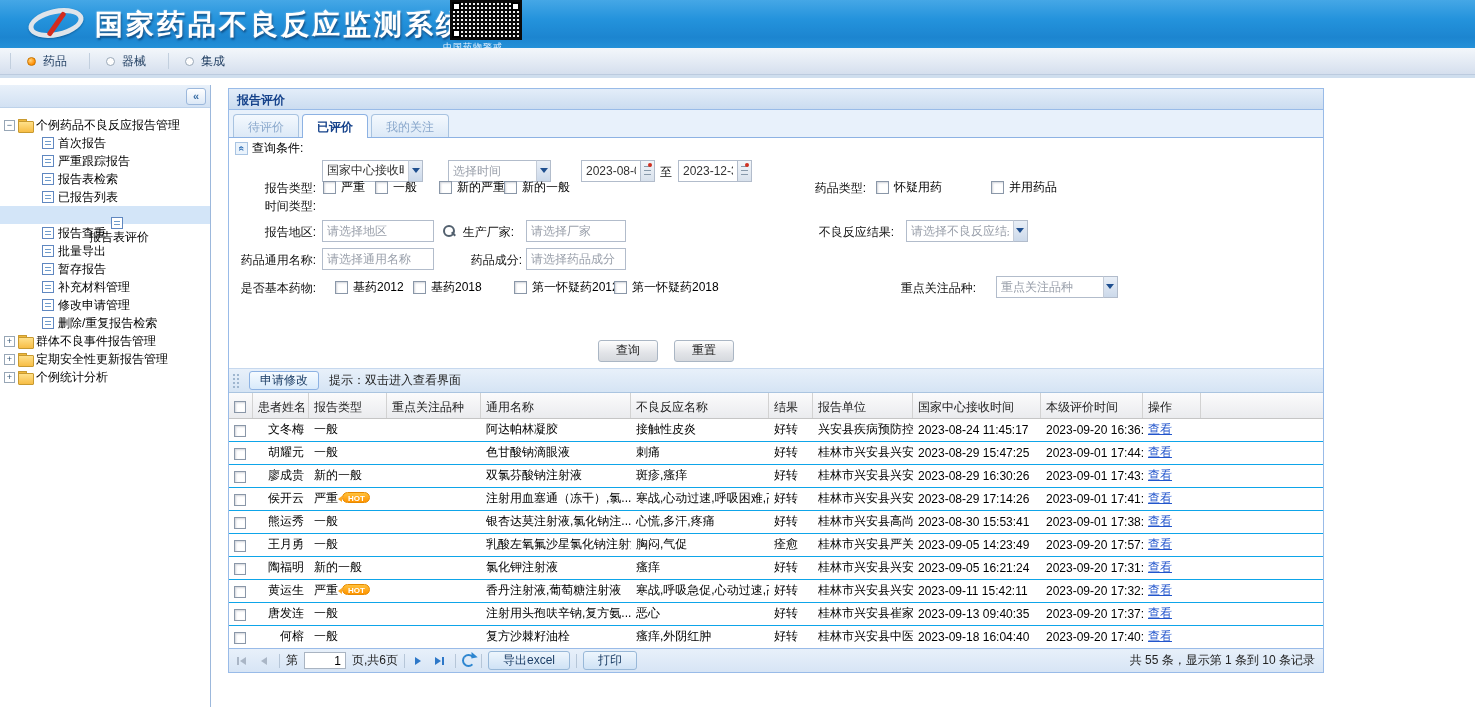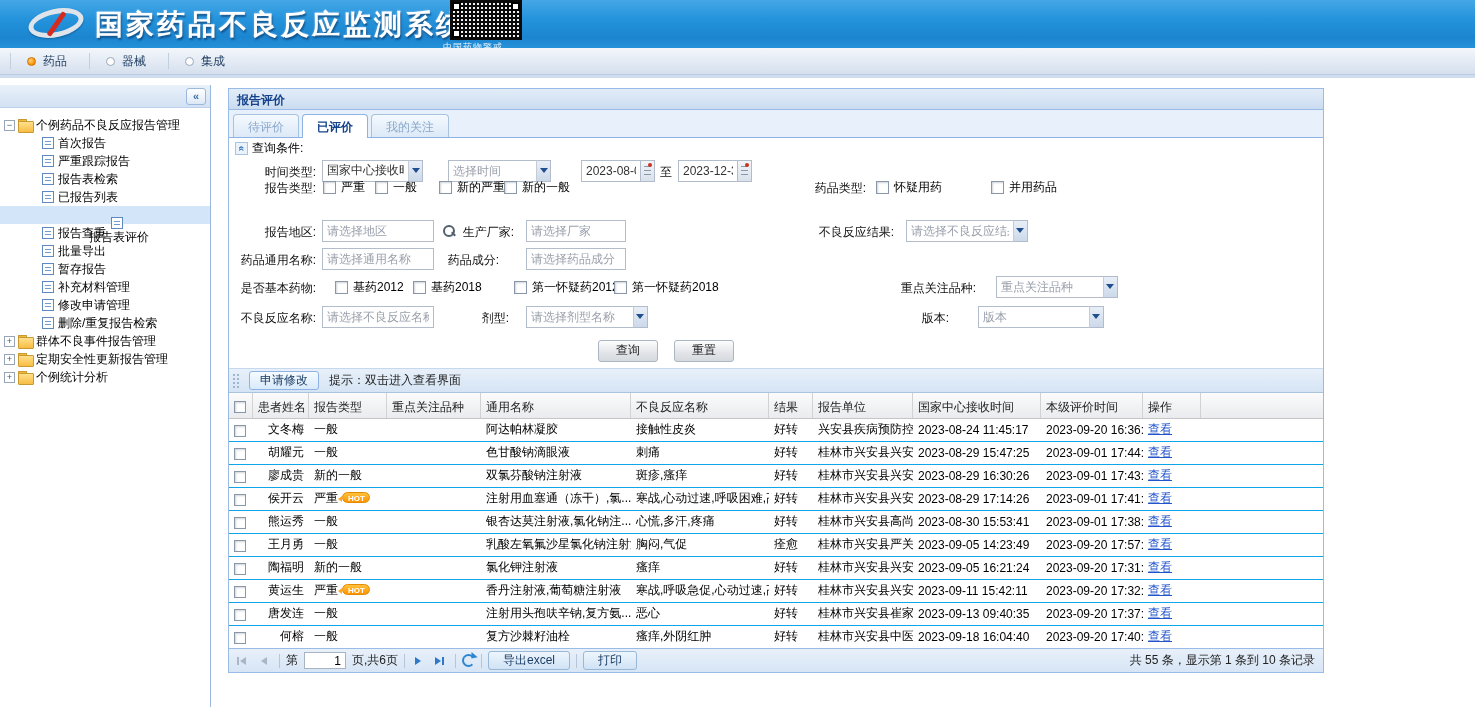--- a/index.html
+++ b/index.html
@@ -275,21 +275,21 @@
       <div class="tab">我的关注</div>
     </div>
 
     <div class="query">
       <div class="q-section">
         <span class="chev2"><span>«</span></span>
         <span>查询条件:</span>
       </div>
 
       <div class="q-row" style="top:22px;">
-        <span class="q-label" style="left:0;width:87px;">时间类型:</span>
+        <span class="q-label" style="left:0;width:87px;margin-top:34px;">时间类型:</span>
         <div class="fld sel" style="left:93px;top:0;width:101px;">
           <input type="text" readonly="" value="国家中心接收时间" style="">
           <span class="trigger"></span>
         </div>
         <div class="fld sel" style="left:219px;top:0;width:103px;">
           <input type="text" placeholder="选择时间" style="">
           <span class="trigger"></span>
         </div>
         <div class="fld" style="left:352px;top:0;width:74px;">
           <input type="text" value="2023-08-08" style="">
@@ -346,21 +346,21 @@
           <input type="text" placeholder="请选择不良反应结果" style="">
           <span class="trigger"></span>
         </div>
       </div>
 
       <div class="q-row" style="top:110px;">
         <span class="q-label" style="left:0;width:87px;">药品通用名称:</span>
         <div class="fld" style="left:93px;top:0;width:112px;">
             <input type="text" placeholder="请选择通用名称" style="">
           </div>
-        <span class="q-label" style="left:185px;width:85px;">药品成分:</span>
+        <span class="q-label" style="left:208px;width:85px;">药品成分:</span>
         <div class="fld" style="left:297px;top:0;width:100px;">
             <input type="text" placeholder="请选择药品成分" style="">
           </div>
       </div>
 
       <div class="q-row" style="top:138px;">
         <span class="q-label" style="left:0;width:87px;">是否基本药物:</span>
         <label class="cbx" style="left:94px;padding-left:12px;">
             <span class="cb"></span>
             <span>基药2012</span>
@@ -377,36 +377,20 @@
             <span class="cb"></span>
             <span>第一怀疑药2018</span>
           </label>
         <span class="q-label" style="left:640px;width:107px;">重点关注品种:</span>
         <div class="fld sel" style="left:767px;top:0;width:122px;">
           <input type="text" placeholder="重点关注品种" style="">
           <span class="trigger"></span>
         </div>
       </div>
 
-      <div class="q-row" style="top:168px;">
-        <span class="q-label" style="left:0;width:87px;">不良反应名称:</span>
-        <div class="fld" style="left:93px;top:0;width:112px;">
-            <input type="text" placeholder="请选择不良反应名称" style="">
-          </div>
-        <span class="q-label" style="left:220px;width:60px;">剂型:</span>
-        <div class="fld sel" style="left:297px;top:0;width:122px;">
-          <input type="text" placeholder="请选择剂型名称" style="">
-          <span class="trigger"></span>
-        </div>
-        <span class="q-label" style="left:660px;width:60px;">版本:</span>
-        <div class="fld sel" style="left:749px;top:0;width:126px;">
-          <input type="text" placeholder="版本" style="">
-          <span class="trigger"></span>
-        </div>
-      </div>
 
       <button class="q-btn" style="left:369px;top:202px;">查询</button>
       <button class="q-btn" style="left:445px;top:202px;">重置</button>
     </div>
 
     <div class="gtoolbar">
       <span class="grip"></span>
       <button class="tool-btn">申请修改</button>
       <span class="hint">提示：双击进入查看界面</span>
     </div>

